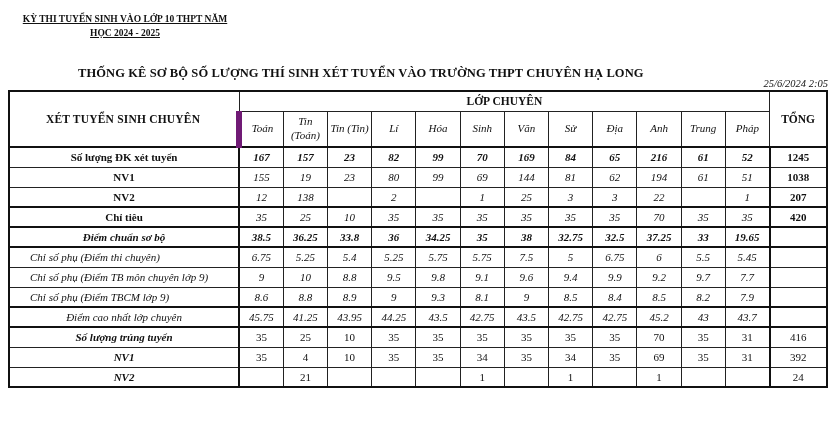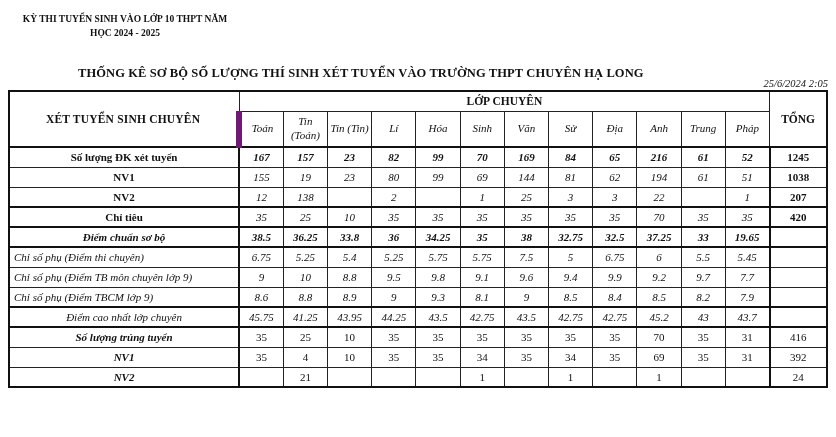--- a/index.html
+++ b/index.html
@@ -10,21 +10,21 @@
     color: #111;
     font-family: "Liberation Serif", serif;
     position: relative;
     overflow: hidden;
   }
   .org-block {
     position: absolute; top: 13px; left: 14px; width: 222px;
     text-align: center; font-size: 9.5px; line-height: 1.45;
   }
   .org-line1 { font-weight: normal; }
-  .org-line2, .org-line3 { font-weight: bold; }
+  .org-line2, .org-line3 { font-weight: bold; text-decoration: underline; }
   .report-title {
     position: absolute; top: 66px; left: 0; width: 100%;
     padding-left: 78px;
     text-align: left; font-weight: bold; font-size: 12.5px;
     letter-spacing: 0.1px;
   }
   .timestamp {
     position: absolute; top: 78px; right: 8px;
     font-style: italic; font-size: 10.5px;
   }
@@ -57,21 +57,21 @@
   .subject-row th {
     font-style: italic; font-weight: normal;
     border-bottom: 2px solid #111;
     height: 36px; line-height: 1.25;
   }
   .subject-row th.first-val { border-left: 6px solid #701a75; }
   tr.thick-top td { border-top: 2px solid #111; }
   td.first-val { border-left: 2px solid #111; }
   td.total-cell { border-left: 2px solid #111; text-align: center; }
   .label-cell { font-size: 11px; }
-  .label-cell.left { text-align: left; padding-left: 4px; }
+  .label-cell.left { text-align: left; padding-left: 20px; }
   .ls-bold { font-weight: bold; }
   .ls-bold-italic { font-weight: bold; font-style: italic; }
   .ls-italic { font-style: italic; }
   .vs-bold-italic { font-weight: bold; font-style: italic; }
   .vs-italic { font-style: italic; }
   .ts-bold { font-weight: bold; }
 </style>
 </head>
 <body>
 

